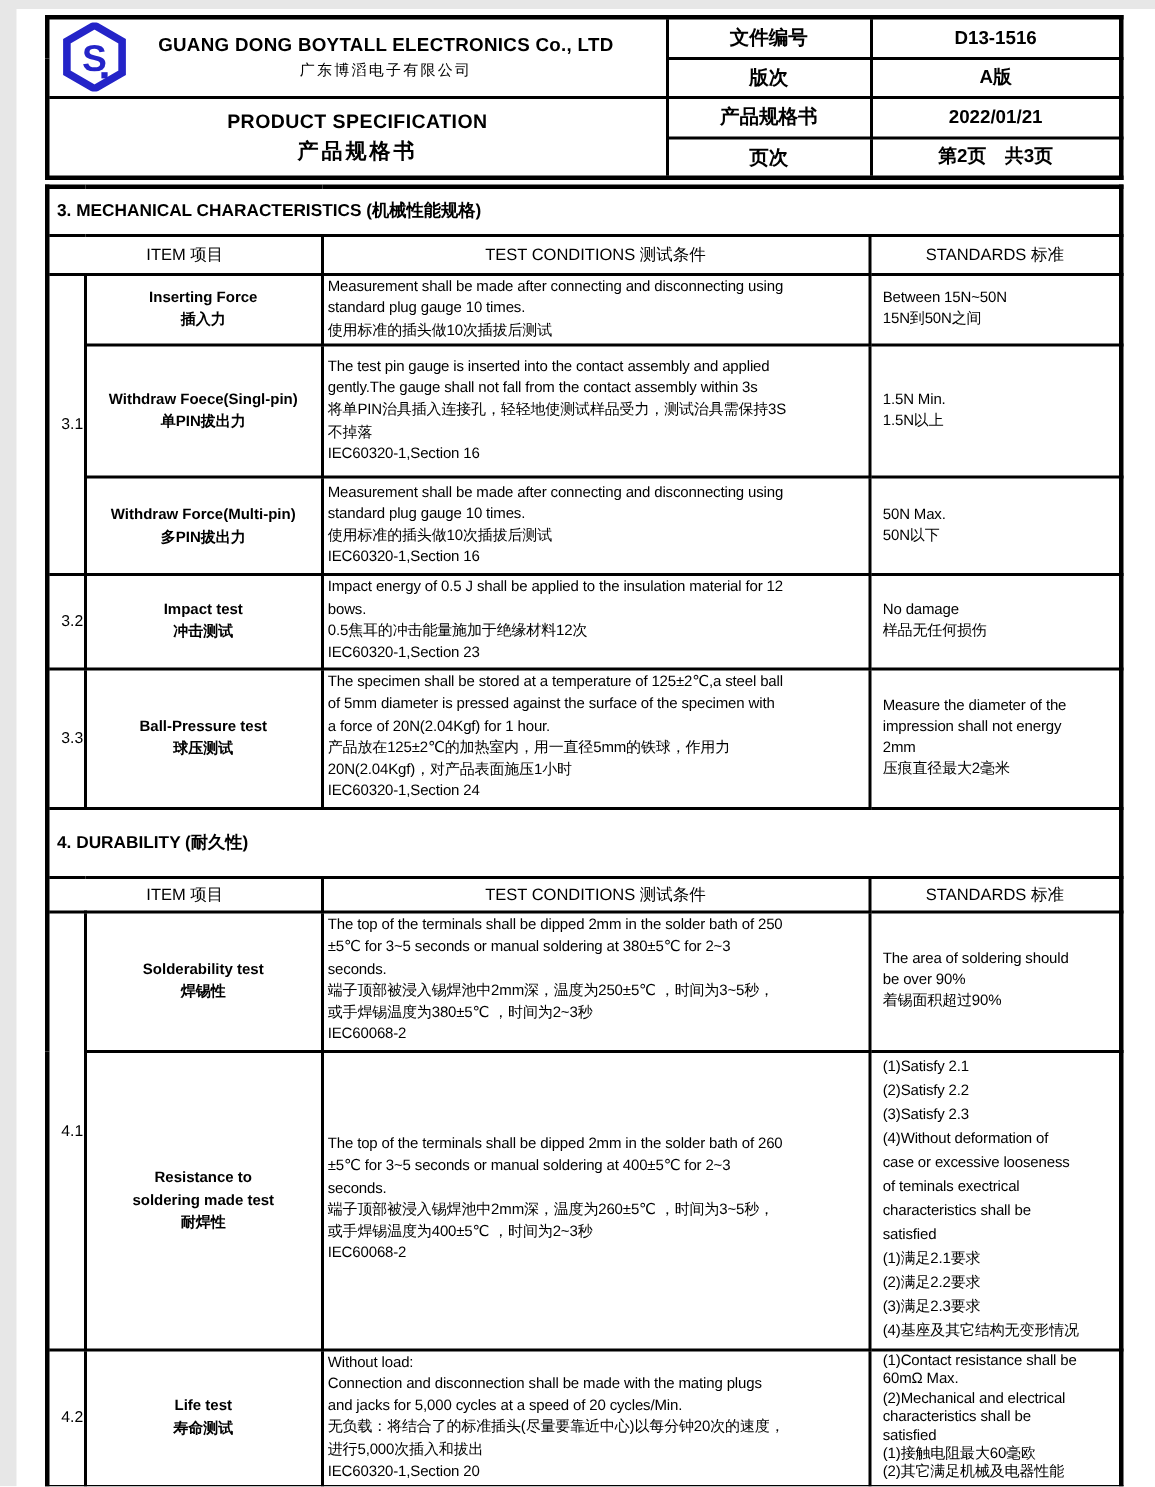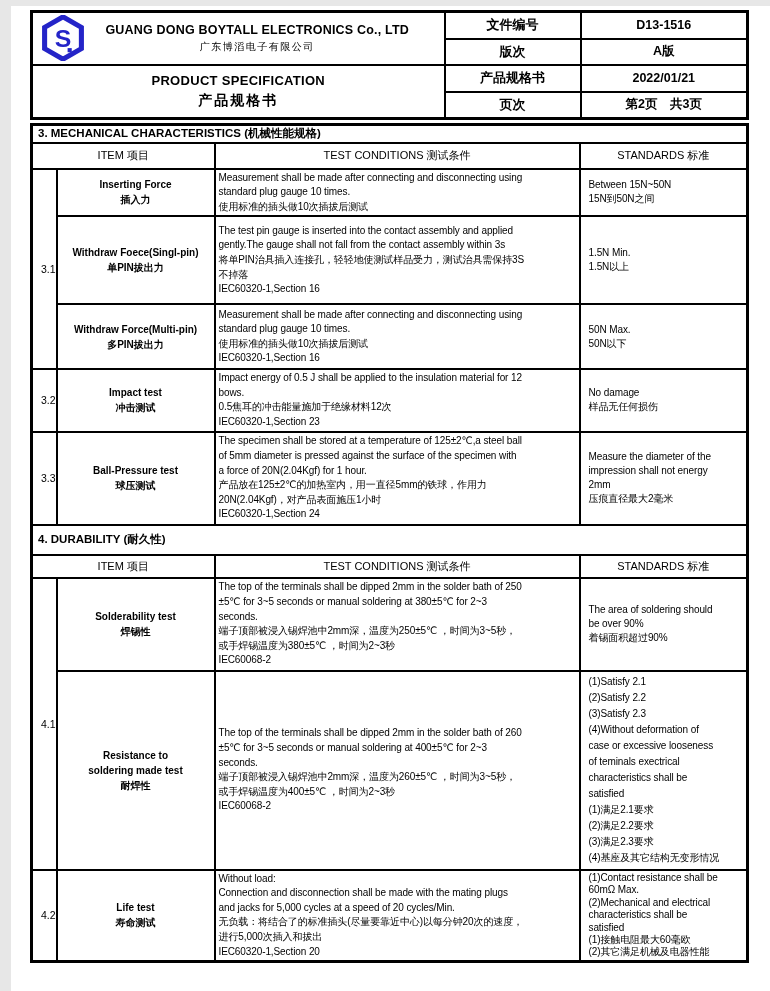--- a/index.html
+++ b/index.html
@@ -87,21 +87,21 @@
 
   <table class="main-table">
     <colgroup>
         <col style="width:25px">
         <col style="width:158px">
         <col style="width:365px">
         <col style="width:168px">
       </colgroup>
 
     <tbody>
-        <tr style="height:18px">
+        <tr style="height:32px">
       <td colspan="4" class="sec-title">3. MECHANICAL CHARACTERISTICS  (机械性能规格)</td>
     </tr>
     <tr style="height:26px">
       <td colspan="2" class="col-hdr">ITEM 项目</td>
       <td class="col-hdr">TEST CONDITIONS 测试条件</td>
       <td class="col-hdr">STANDARDS 标准</td>
     </tr>
 
     <tr style="height:44px">
       <td rowspan="3" class="no-cell">3.1</td>
@@ -154,21 +154,21 @@
 a force of 20N(2.04Kgf) for 1 hour.
 产品放在125±2℃的加热室内，用一直径5mm的铁球，作用力
 20N(2.04Kgf)，对产品表面施压1小时
 IEC60320-1,Section 24</td>
       <td class="std-cell">Measure the diameter of the
 impression shall not energy
 2mm
 压痕直径最大2毫米</td>
     </tr>
 
-    <tr style="height:30px">
+    <tr style="height:46px">
       <td colspan="4" class="sec-title">4. DURABILITY  (耐久性)</td>
     </tr>
     <tr style="height:23px">
       <td colspan="2" class="col-hdr">ITEM 项目</td>
       <td class="col-hdr">TEST CONDITIONS 测试条件</td>
       <td class="col-hdr">STANDARDS 标准</td>
     </tr>
 
     <tr style="height:93px">
       <td rowspan="2" class="no-cell">4.1</td>

